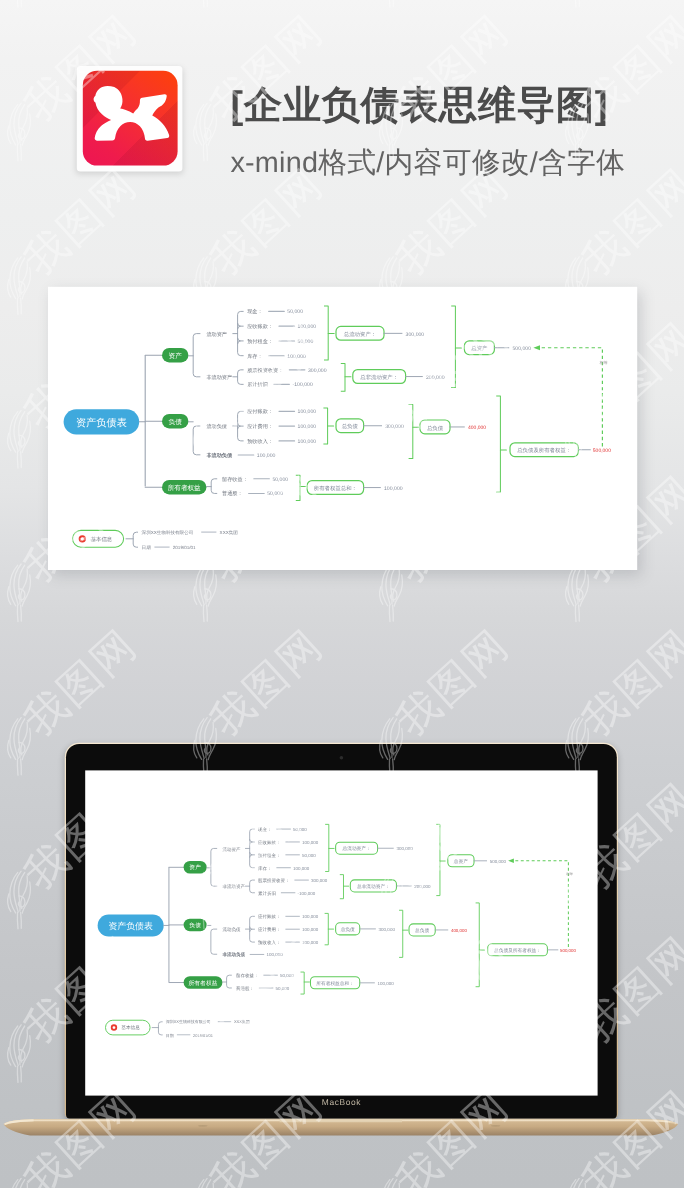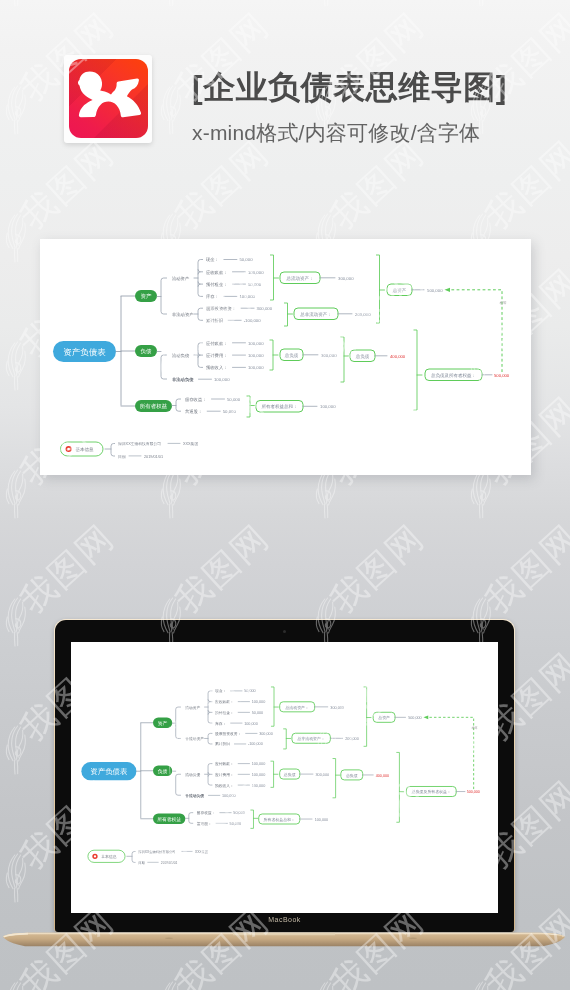--- a/index.html
+++ b/index.html
@@ -21,21 +21,21 @@
   background:linear-gradient(36deg,#ed1553 0%,#ef1b4c 20%,#f42a38 48%,#f93722 74%,#fd4109 100%);
   overflow:hidden;}
 .logo-shade{position:absolute;left:0;top:0;width:79px;height:79px;
   background:linear-gradient(135deg,rgba(140,0,25,0.13) 0%,rgba(140,0,25,0.13) 30%,rgba(140,0,25,0) 30.4%);}
 .logo-shade2{position:absolute;left:0;top:0;width:79px;height:79px;
   background:linear-gradient(315deg,rgba(150,10,40,0.16) 0%,rgba(150,10,40,0.16) 34%,rgba(150,10,40,0) 34.4%);}
 .logo-inner svg{position:absolute;left:0;top:0;}
 
 .title{position:absolute;left:192px;top:66px;font-size:32px;font-weight:bold;
   color:#4b4b4b;letter-spacing:0.5px;white-space:nowrap;}
-.subtitle{position:absolute;left:192px;top:119px;font-size:21px;
+.subtitle{position:absolute;left:192px;top:119px;font-size:24px;
   color:#636363;letter-spacing:0.2px;white-space:nowrap;}
 
 
 .card{position:absolute;left:40px;top:239px;width:491px;height:236px;background:#fff;
   box-shadow:3px 4px 11px rgba(80,85,95,0.22);}
 
 
 .lap-screen{position:absolute;left:54px;top:619px;width:461px;height:313px;
   border-radius:12px 12px 4px 4px;padding:1.3px;box-sizing:border-box;
   background:linear-gradient(180deg,#f7e9d2 0%,#e8d2ae 40%,#d0b389 100%);

